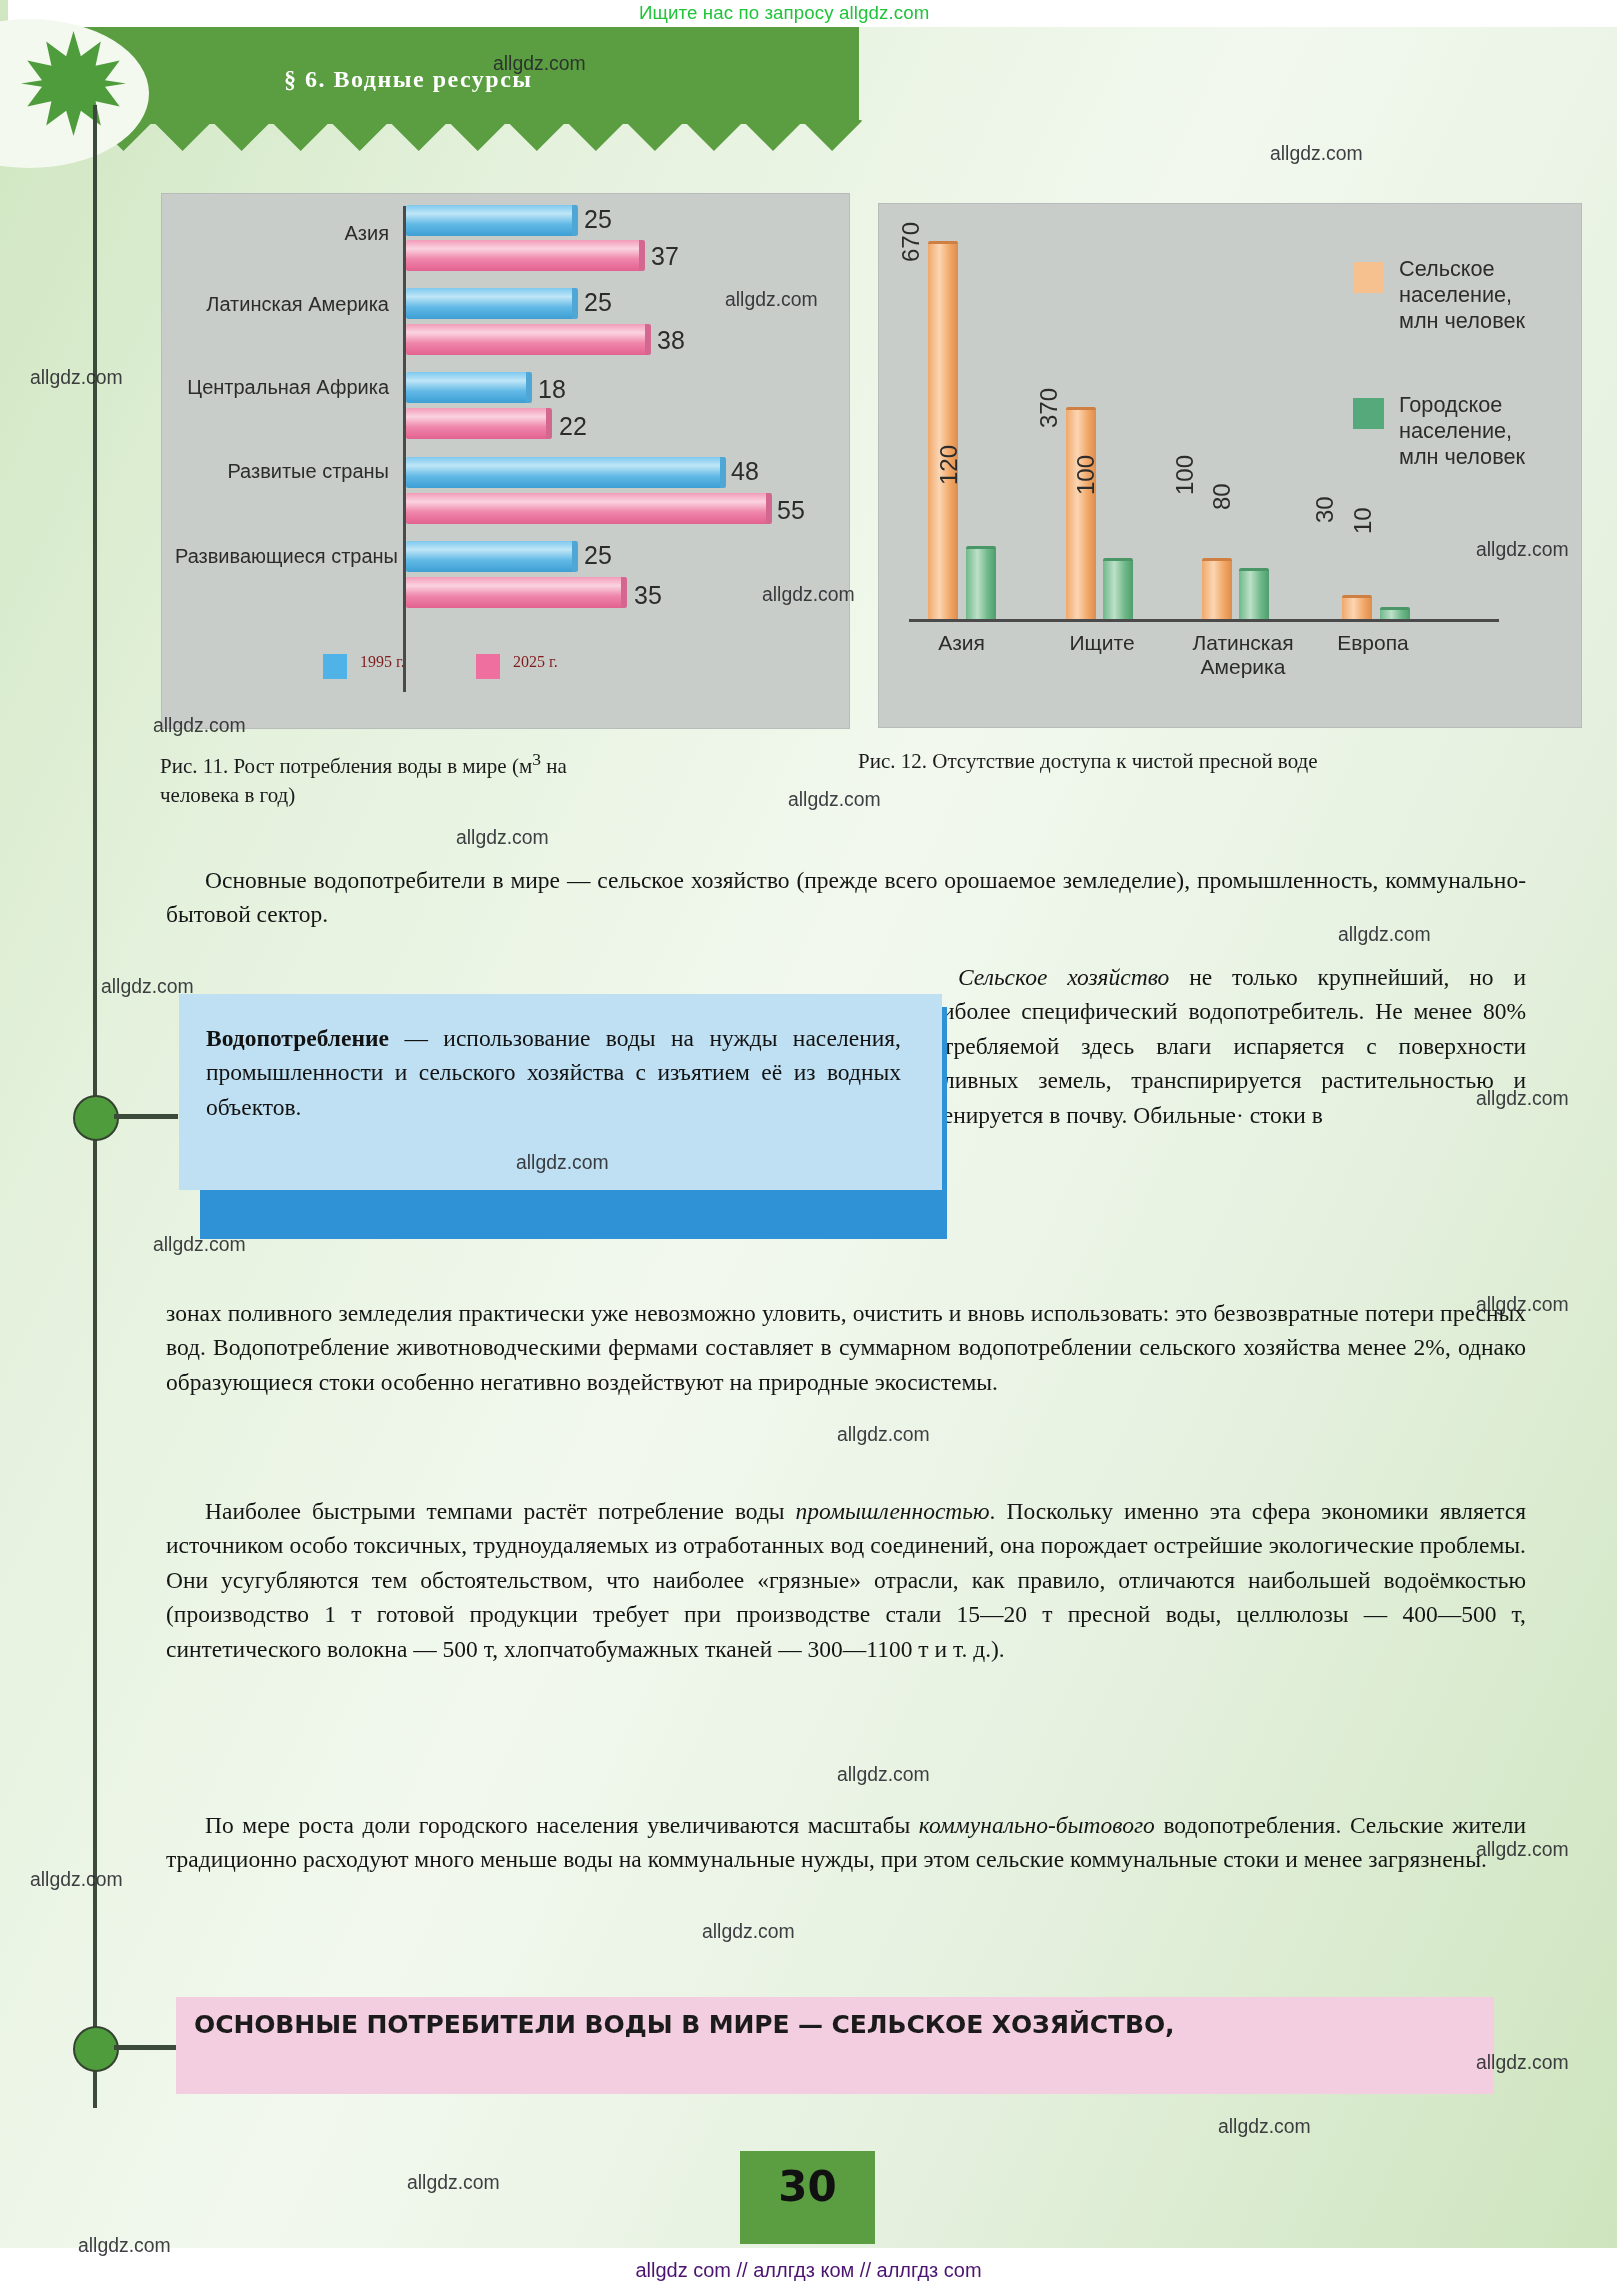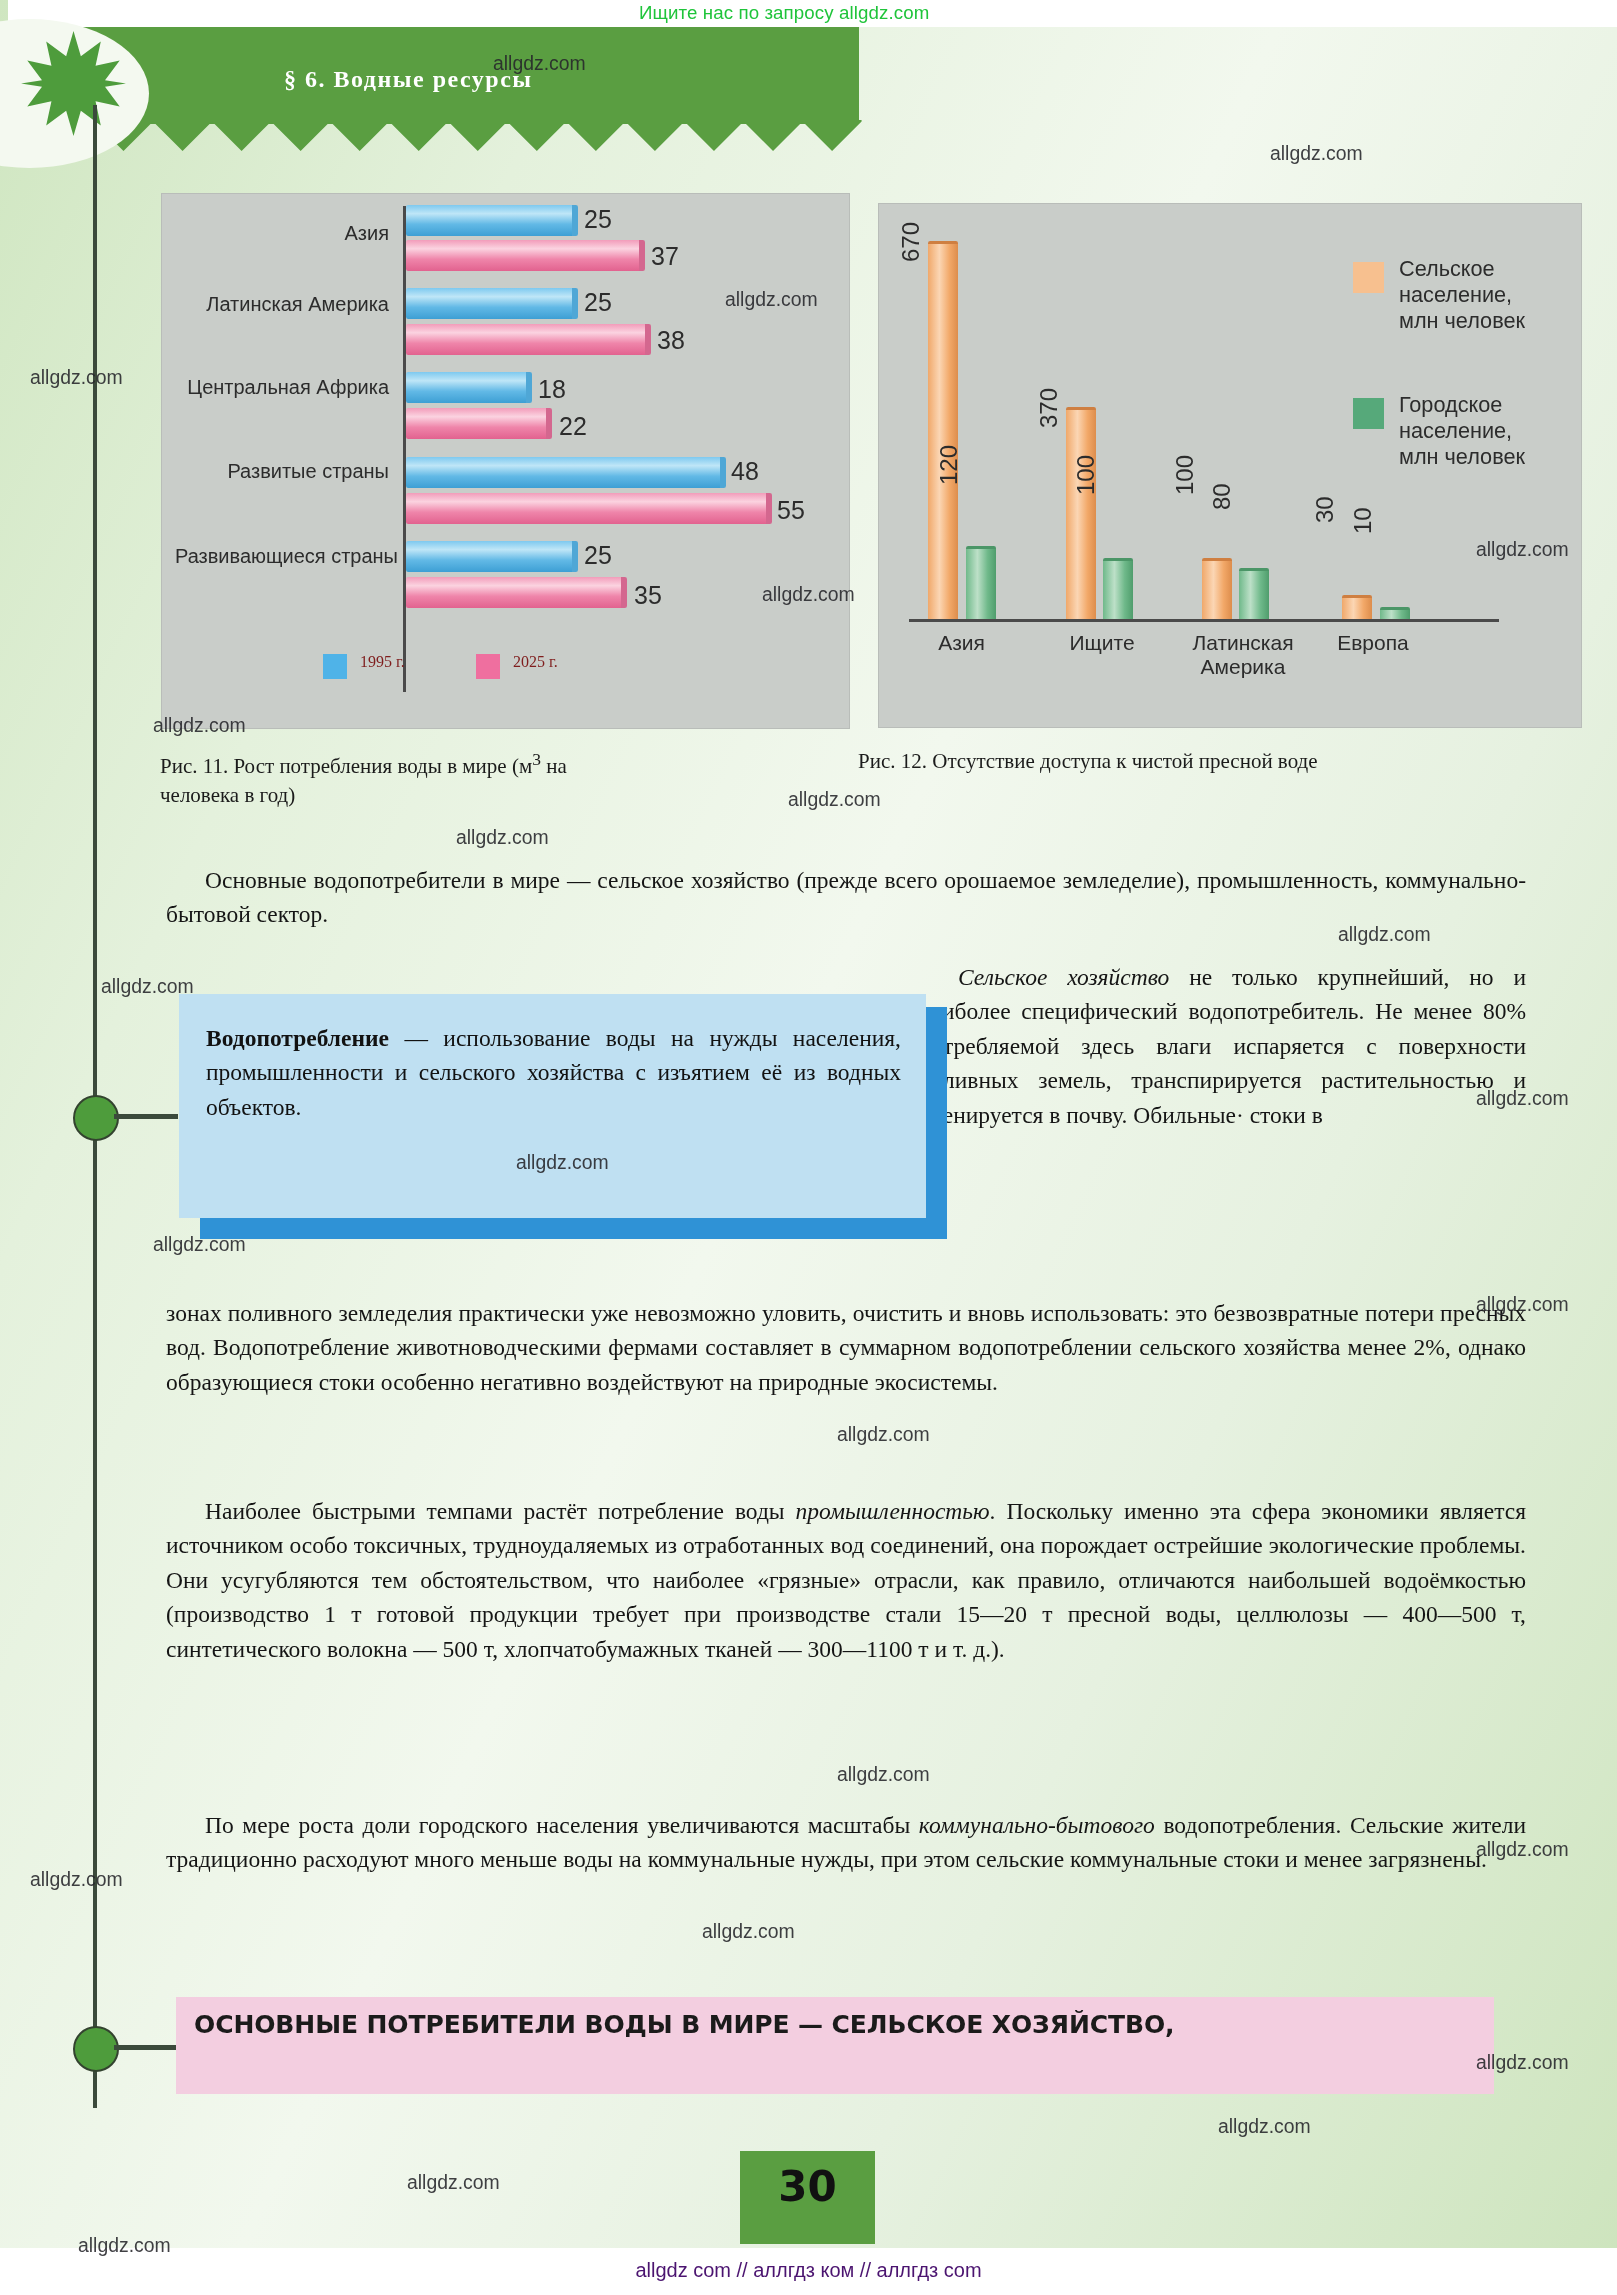--- a/index.html
+++ b/index.html
@@ -151,22 +151,23 @@
   #p-flow{left:166px;top:1296px;width:1360px;}
   #p-prom{left:166px;top:1494px;width:1360px;text-indent:39px;}
   #p-komm{left:166px;top:1808px;width:1360px;text-indent:39px;}
   .it{font-style:italic;}
   
   .defbox-shadow{
     position:absolute;left:200px;top:1007px;width:747px;height:232px;
     background:#2f92d6;
   }
   .defbox{
-    position:absolute;left:179px;top:994px;width:747px;height:224px;
+    position:absolute;left:179px;top:994px;width:747px;height:196px;
     background:#bfe0f2;
+    padding-left:16px;
   }
   .deftext{
     position:absolute;left:27px;top:27px;width:695px;
     font-family:"Liberation Serif", serif;
     font-size:23.5px;color:#121212;line-height:1.46;text-align:justify;
   }
   .deftext b{font-weight:700;}
   
   .pinkbox{
     position:absolute;left:176px;top:1997px;width:1318px;height:97px;

